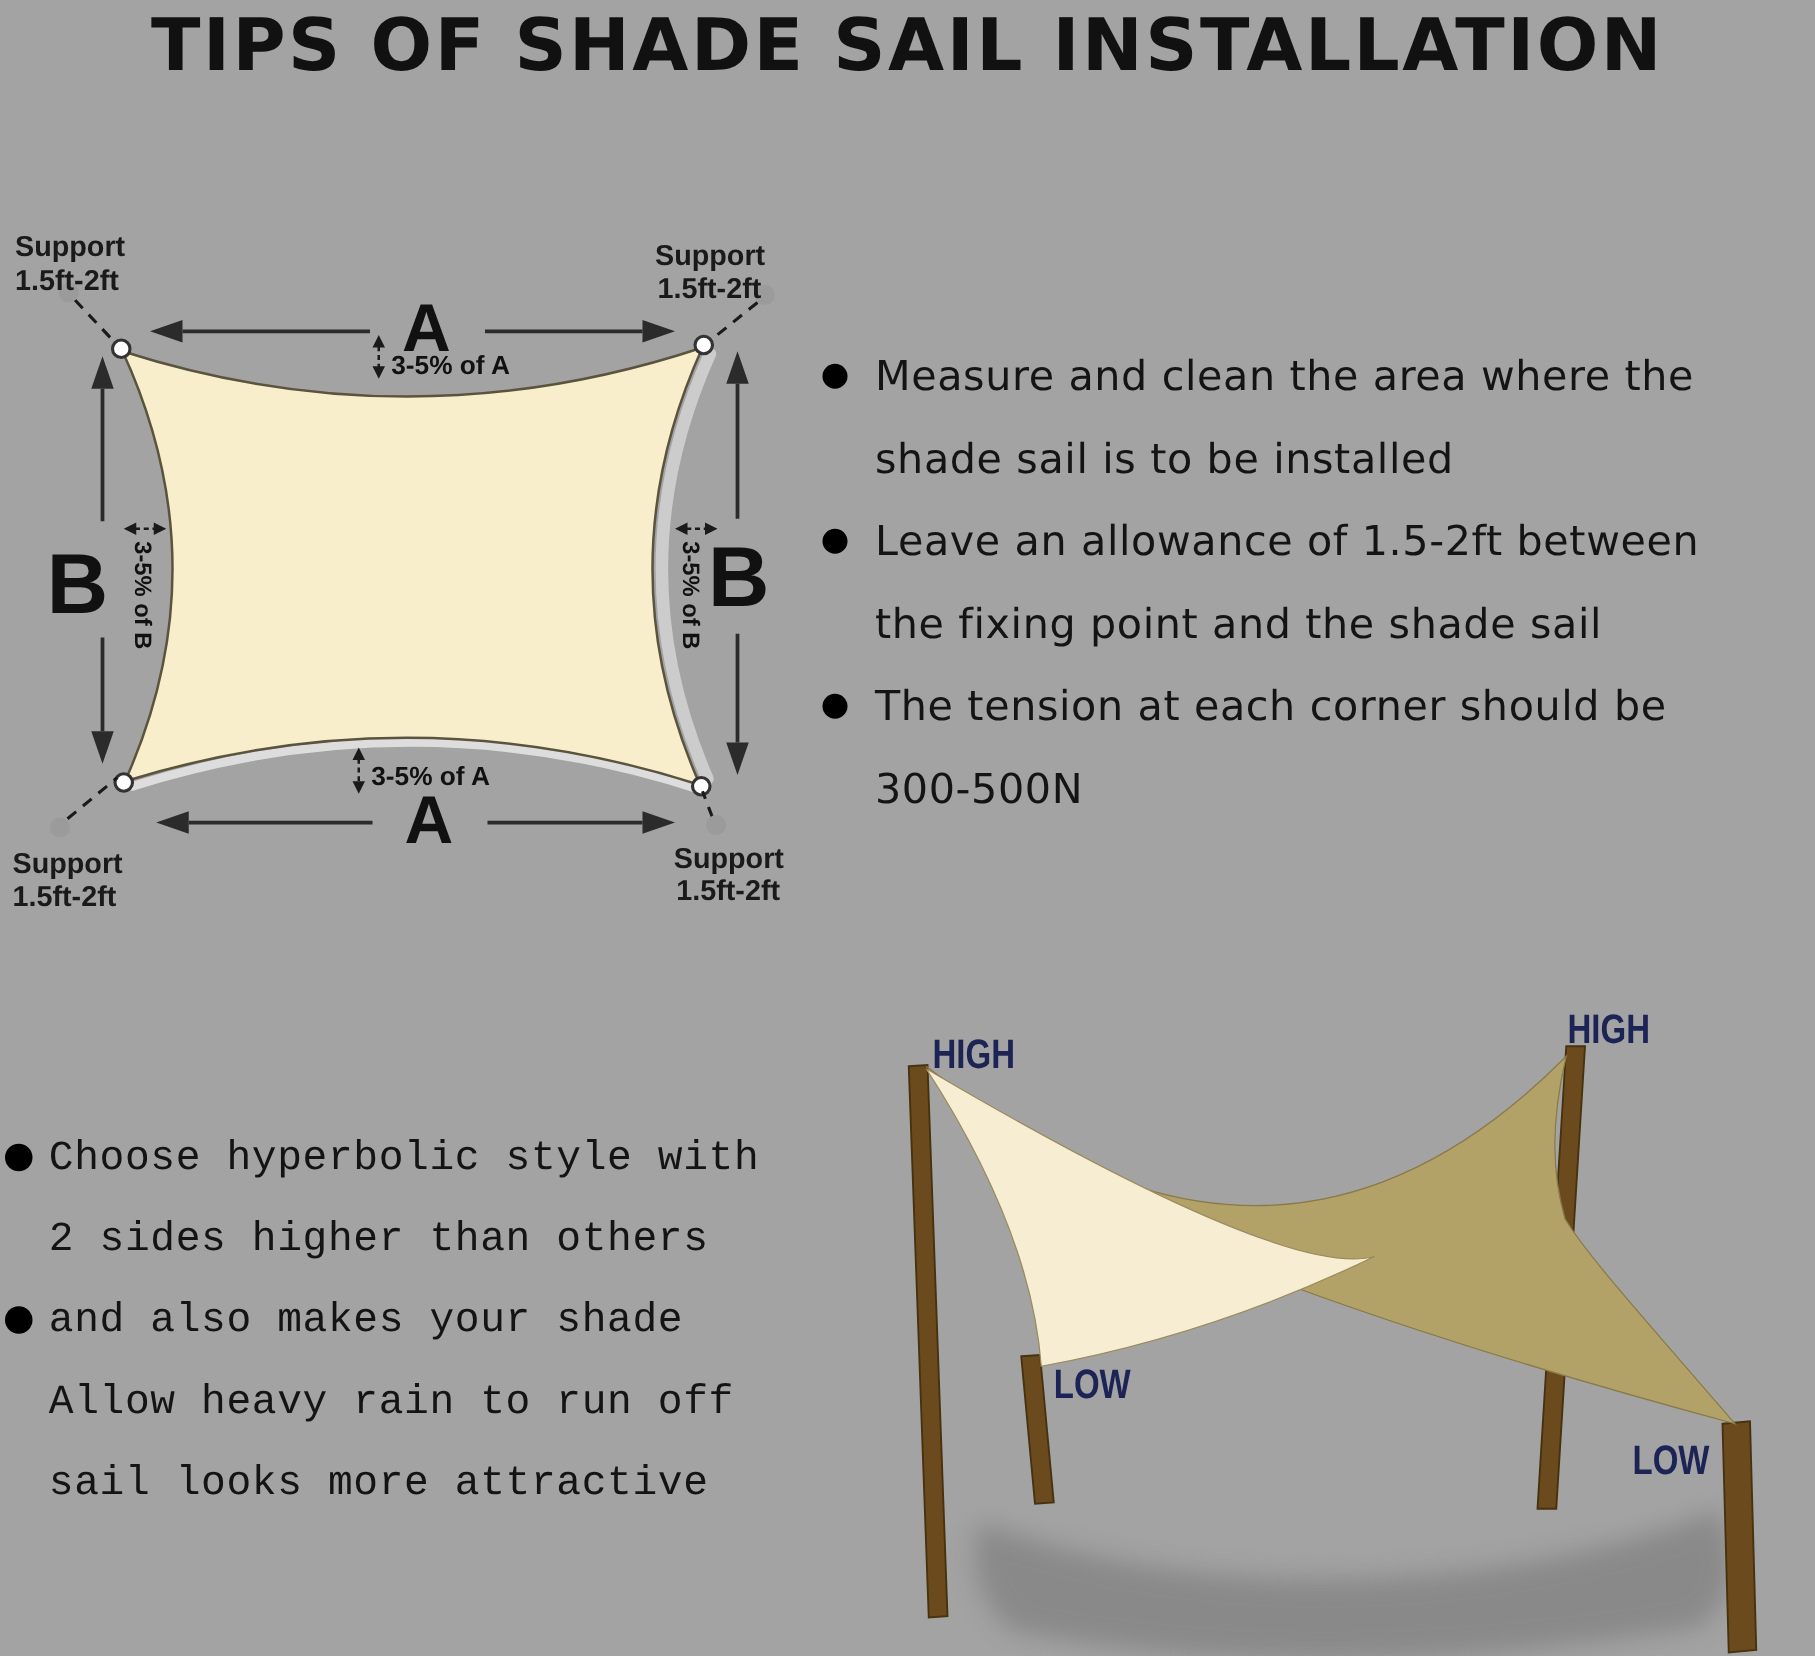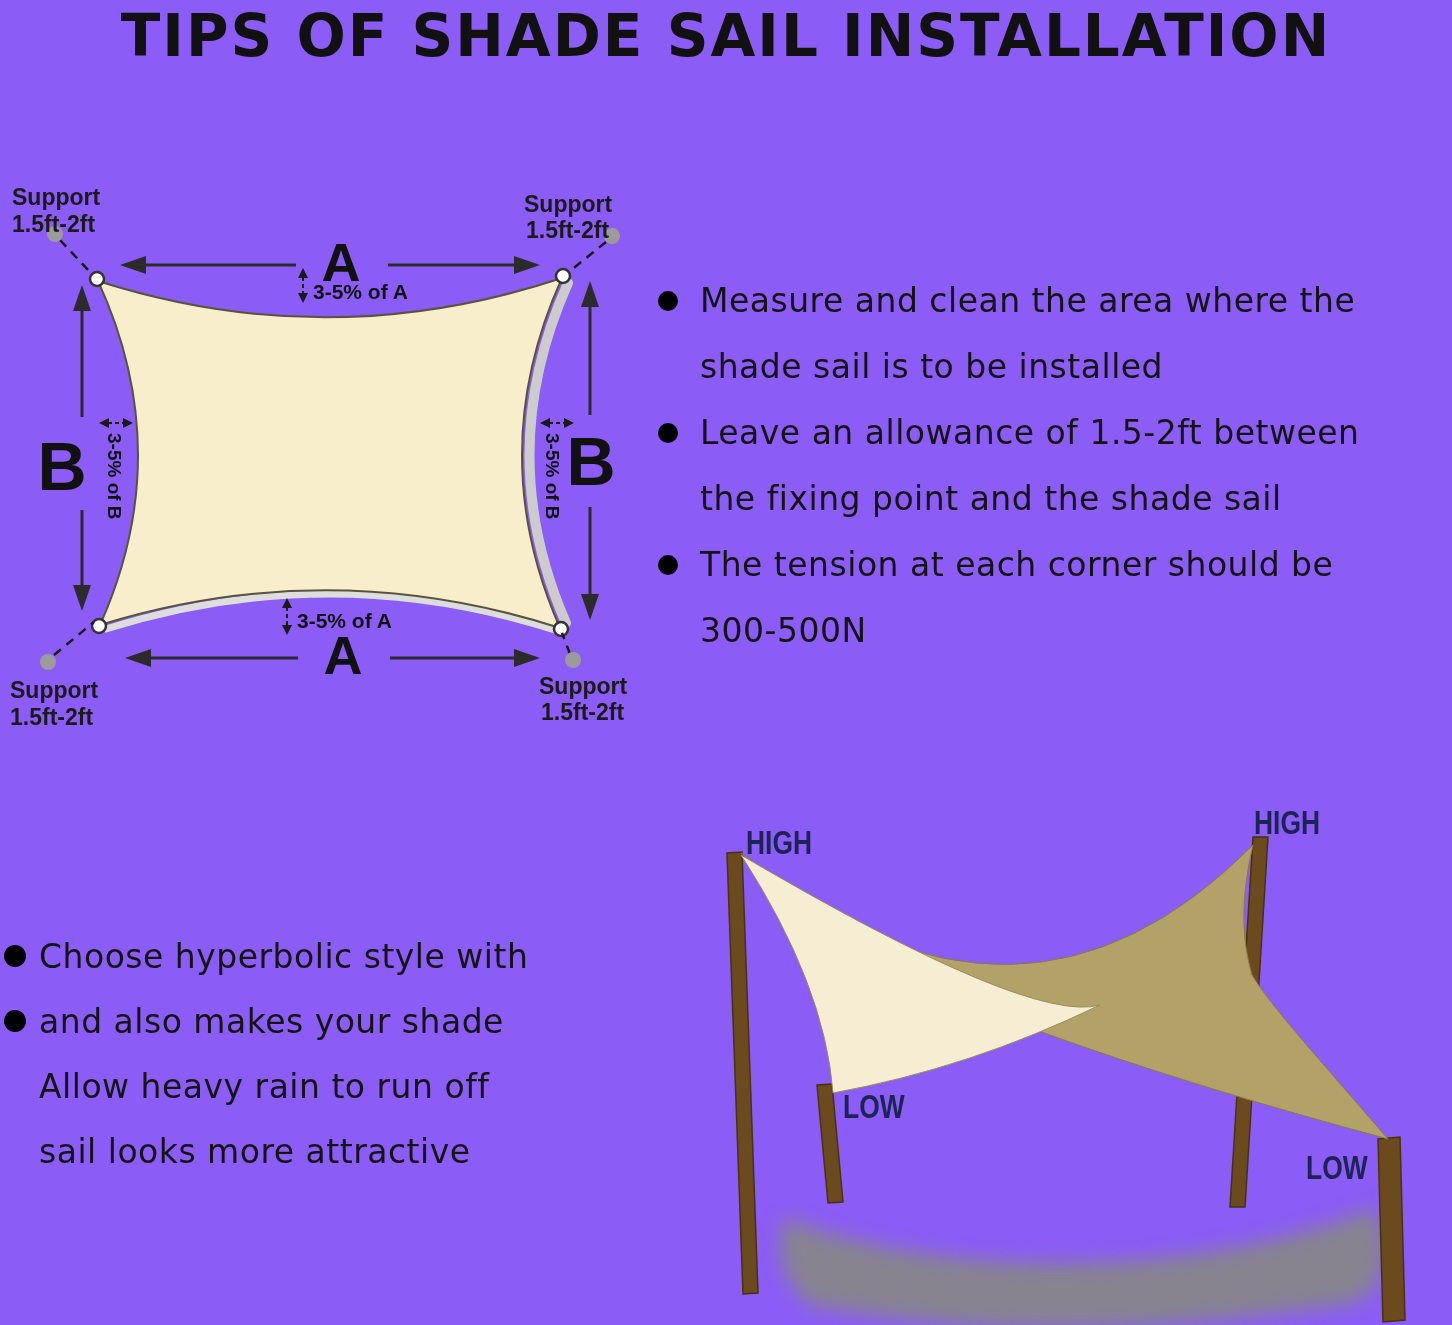--- a/index.html
+++ b/index.html
@@ -1,27 +1,27 @@
 <!DOCTYPE html>
 <html><head>
 <meta charset="utf-8">
 <style>
   html,body{margin:0;padding:0;background:#fff;}
-  .page{position:relative;width:1452px;height:1325px;background:#8b5cf6;overflow:hidden;
+  .page{position:relative;width:1452px;height:1325px;background:#a3a3a3;overflow:hidden;
         font-family:"DejaVu Sans",sans-serif;color:#111;}
   .title{position:absolute;left:0;top:2px;width:100%;text-align:center;
          font-family:"DejaVu Sans",sans-serif;font-weight:bold;font-size:58px;
          letter-spacing:2px;color:#111;white-space:nowrap;}
   svg text{font-family:"Liberation Sans",sans-serif;}
   .tips{position:absolute;font-size:33px;letter-spacing:0.5px;color:#141414;}
   .tips-right{left:652px;top:268px;width:805px;}
   .tips-right .tl{height:66px;line-height:66px;}
   .tips-right .tip{position:relative;padding-left:48px;}
   .tips-right .dot{position:absolute;left:6px;top:23px;width:20px;height:20px;border-radius:50%;background:#000;}
-  .tips-left{left:4px;top:924px;width:650px;}
+  .tips-left{left:4px;top:894px;width:650px;font-family:Liberation Mono, monospace;}
   .tips-left .tl{height:65px;line-height:65px;}
   .tips-left .tip{position:relative;padding-left:35px;}
   .tips-left .dot{position:absolute;left:0px;top:21px;width:22px;height:22px;border-radius:50%;background:#000;}
   .tl{white-space:nowrap;}
   .hl-label{position:absolute;font-family:"Liberation Sans",sans-serif;font-weight:bold;
             font-size:33px;line-height:34px;transform:scaleX(0.8);transform-origin:left top;
             white-space:nowrap;}
 </style>
 </head>
 <body>
@@ -129,20 +129,21 @@
       <span class="dot"></span>
       <div class="tl">The tension at each corner should be</div>
       <div class="tl">300-500N</div>
     </div>
   </div>
 
   <div class="tips tips-left">
     <div class="tip">
       <span class="dot"></span>
       <div class="tl">Choose hyperbolic style with</div>
+      <div class="tl">2 sides higher than others</div>
     </div>
     <div class="tip">
       <span class="dot"></span>
       <div class="tl">and also makes your shade</div>
       <div class="tl">Allow heavy rain to run off</div>
       <div class="tl">sail looks more attractive</div>
     </div>
   </div>
 
   <svg style="position:absolute;left:640px;top:790px;" width="812" height="535" viewBox="0 0 812 535">

